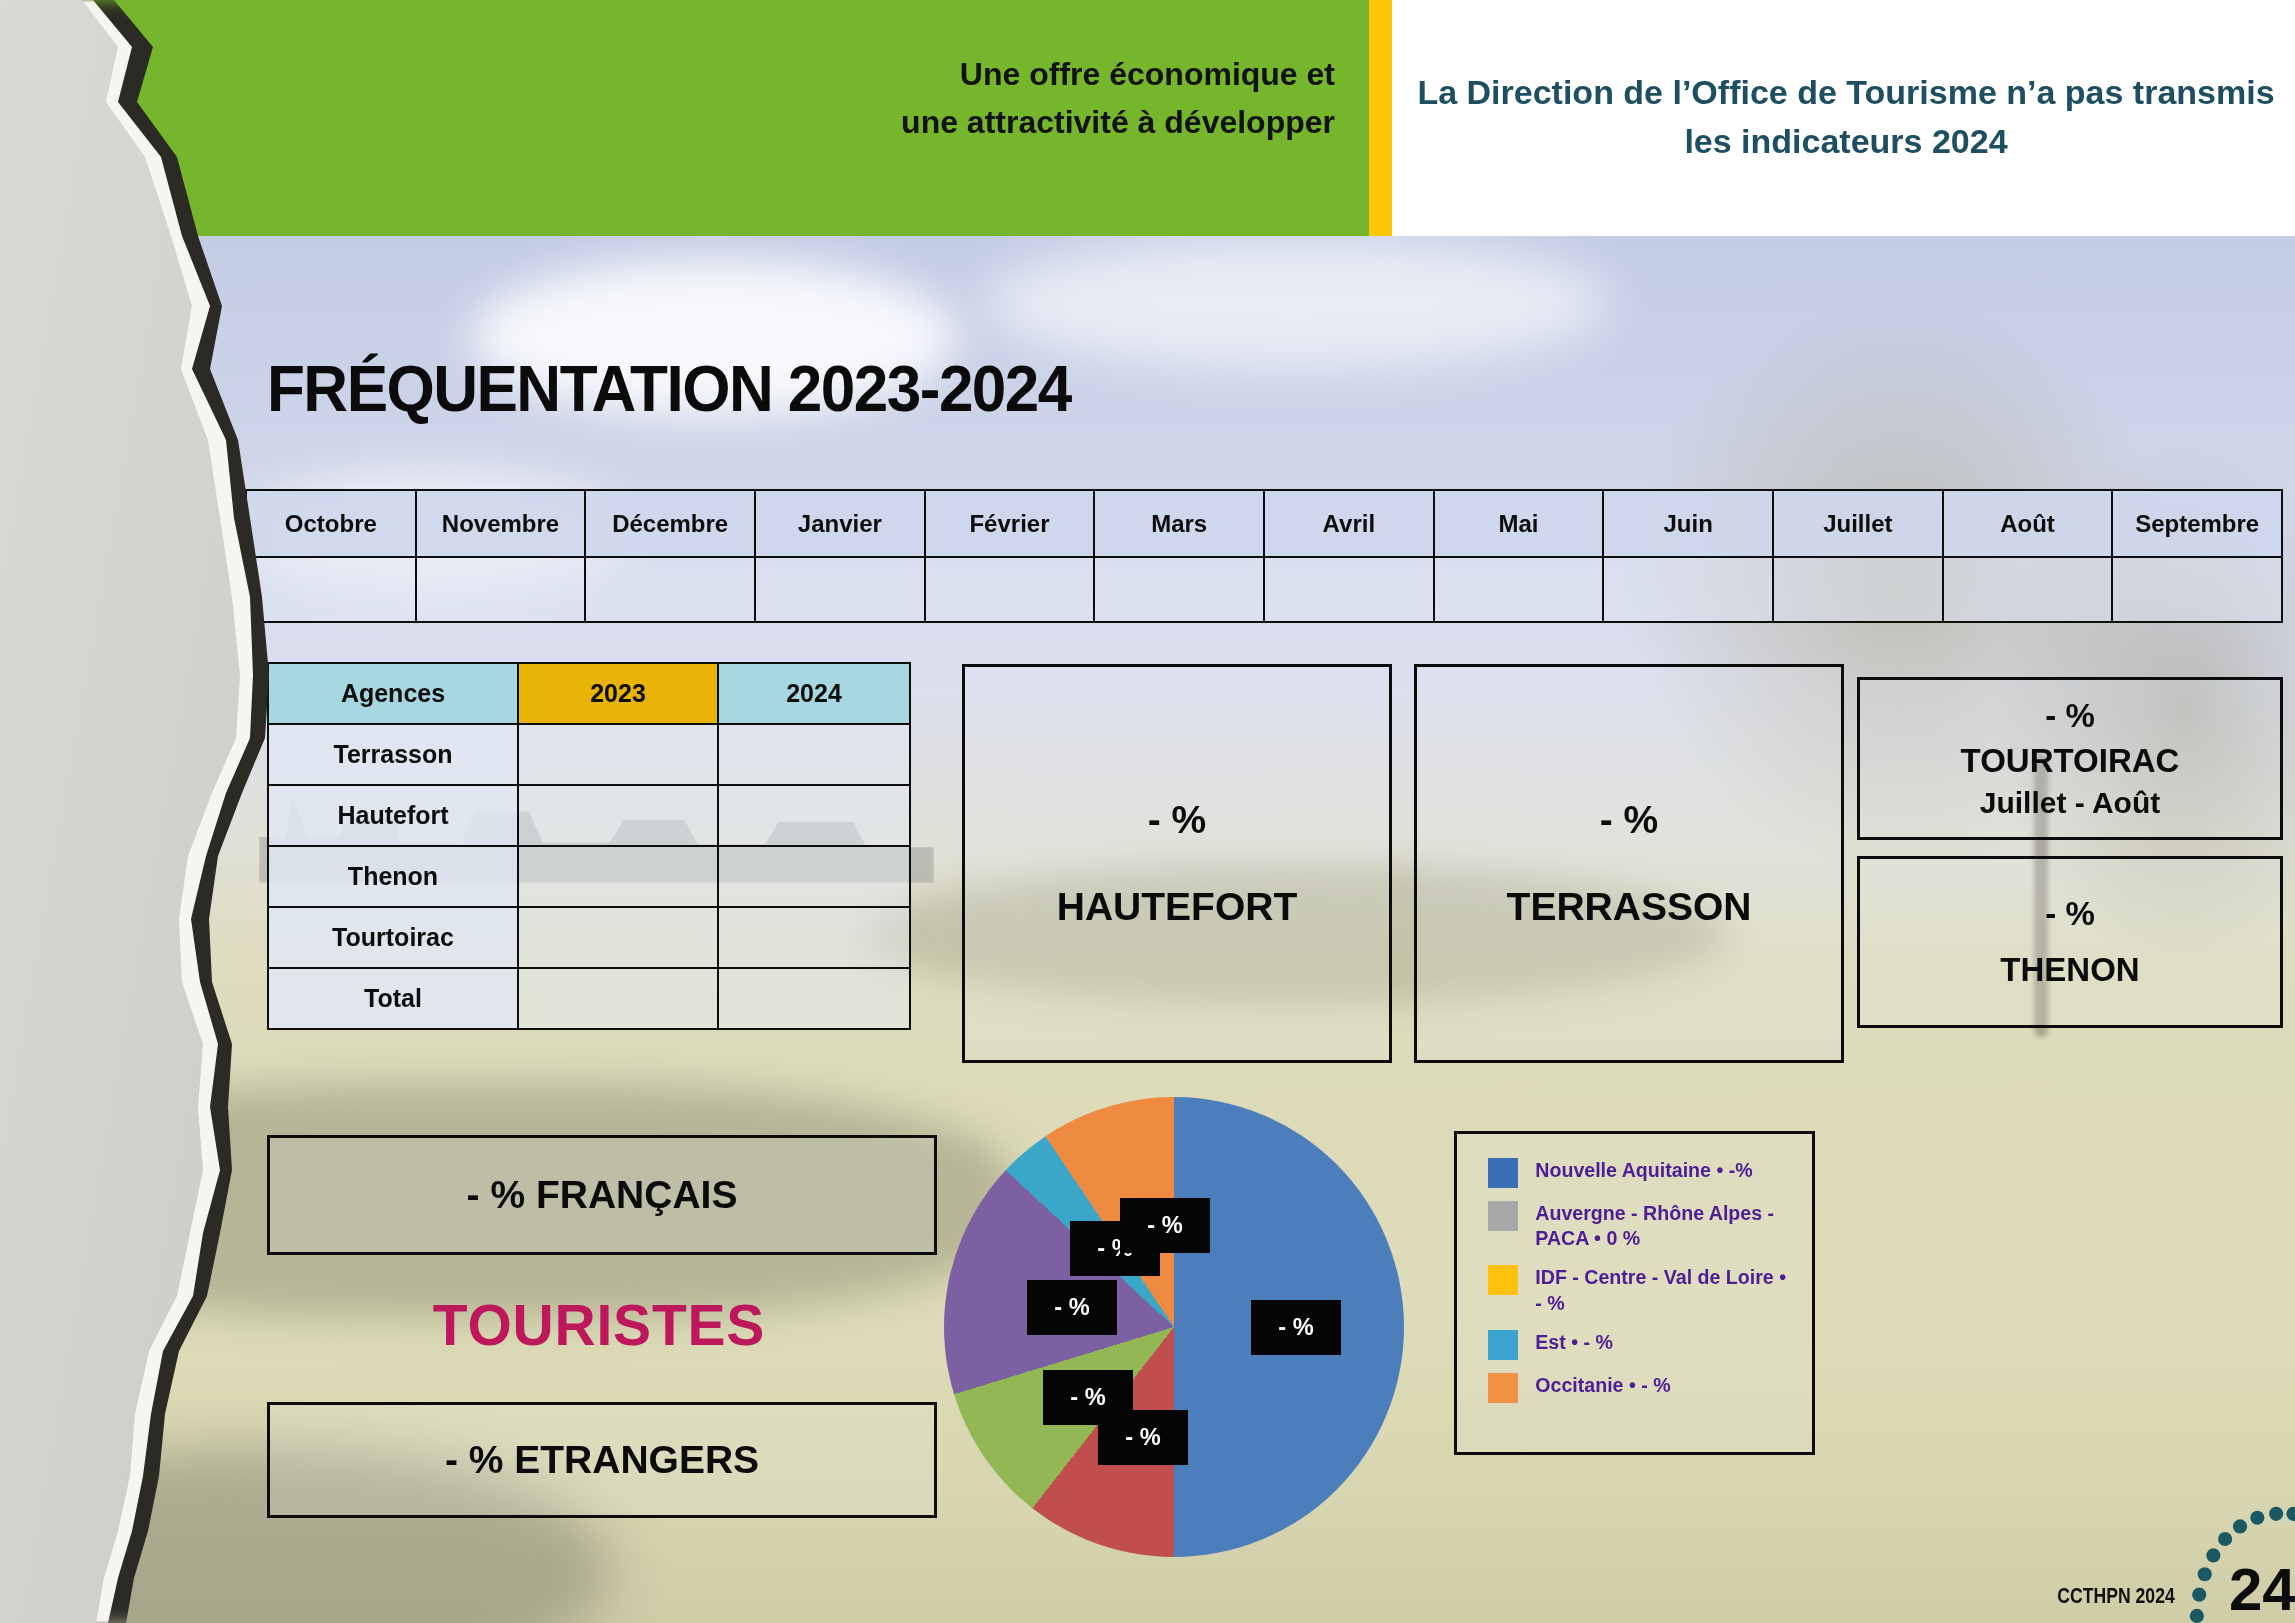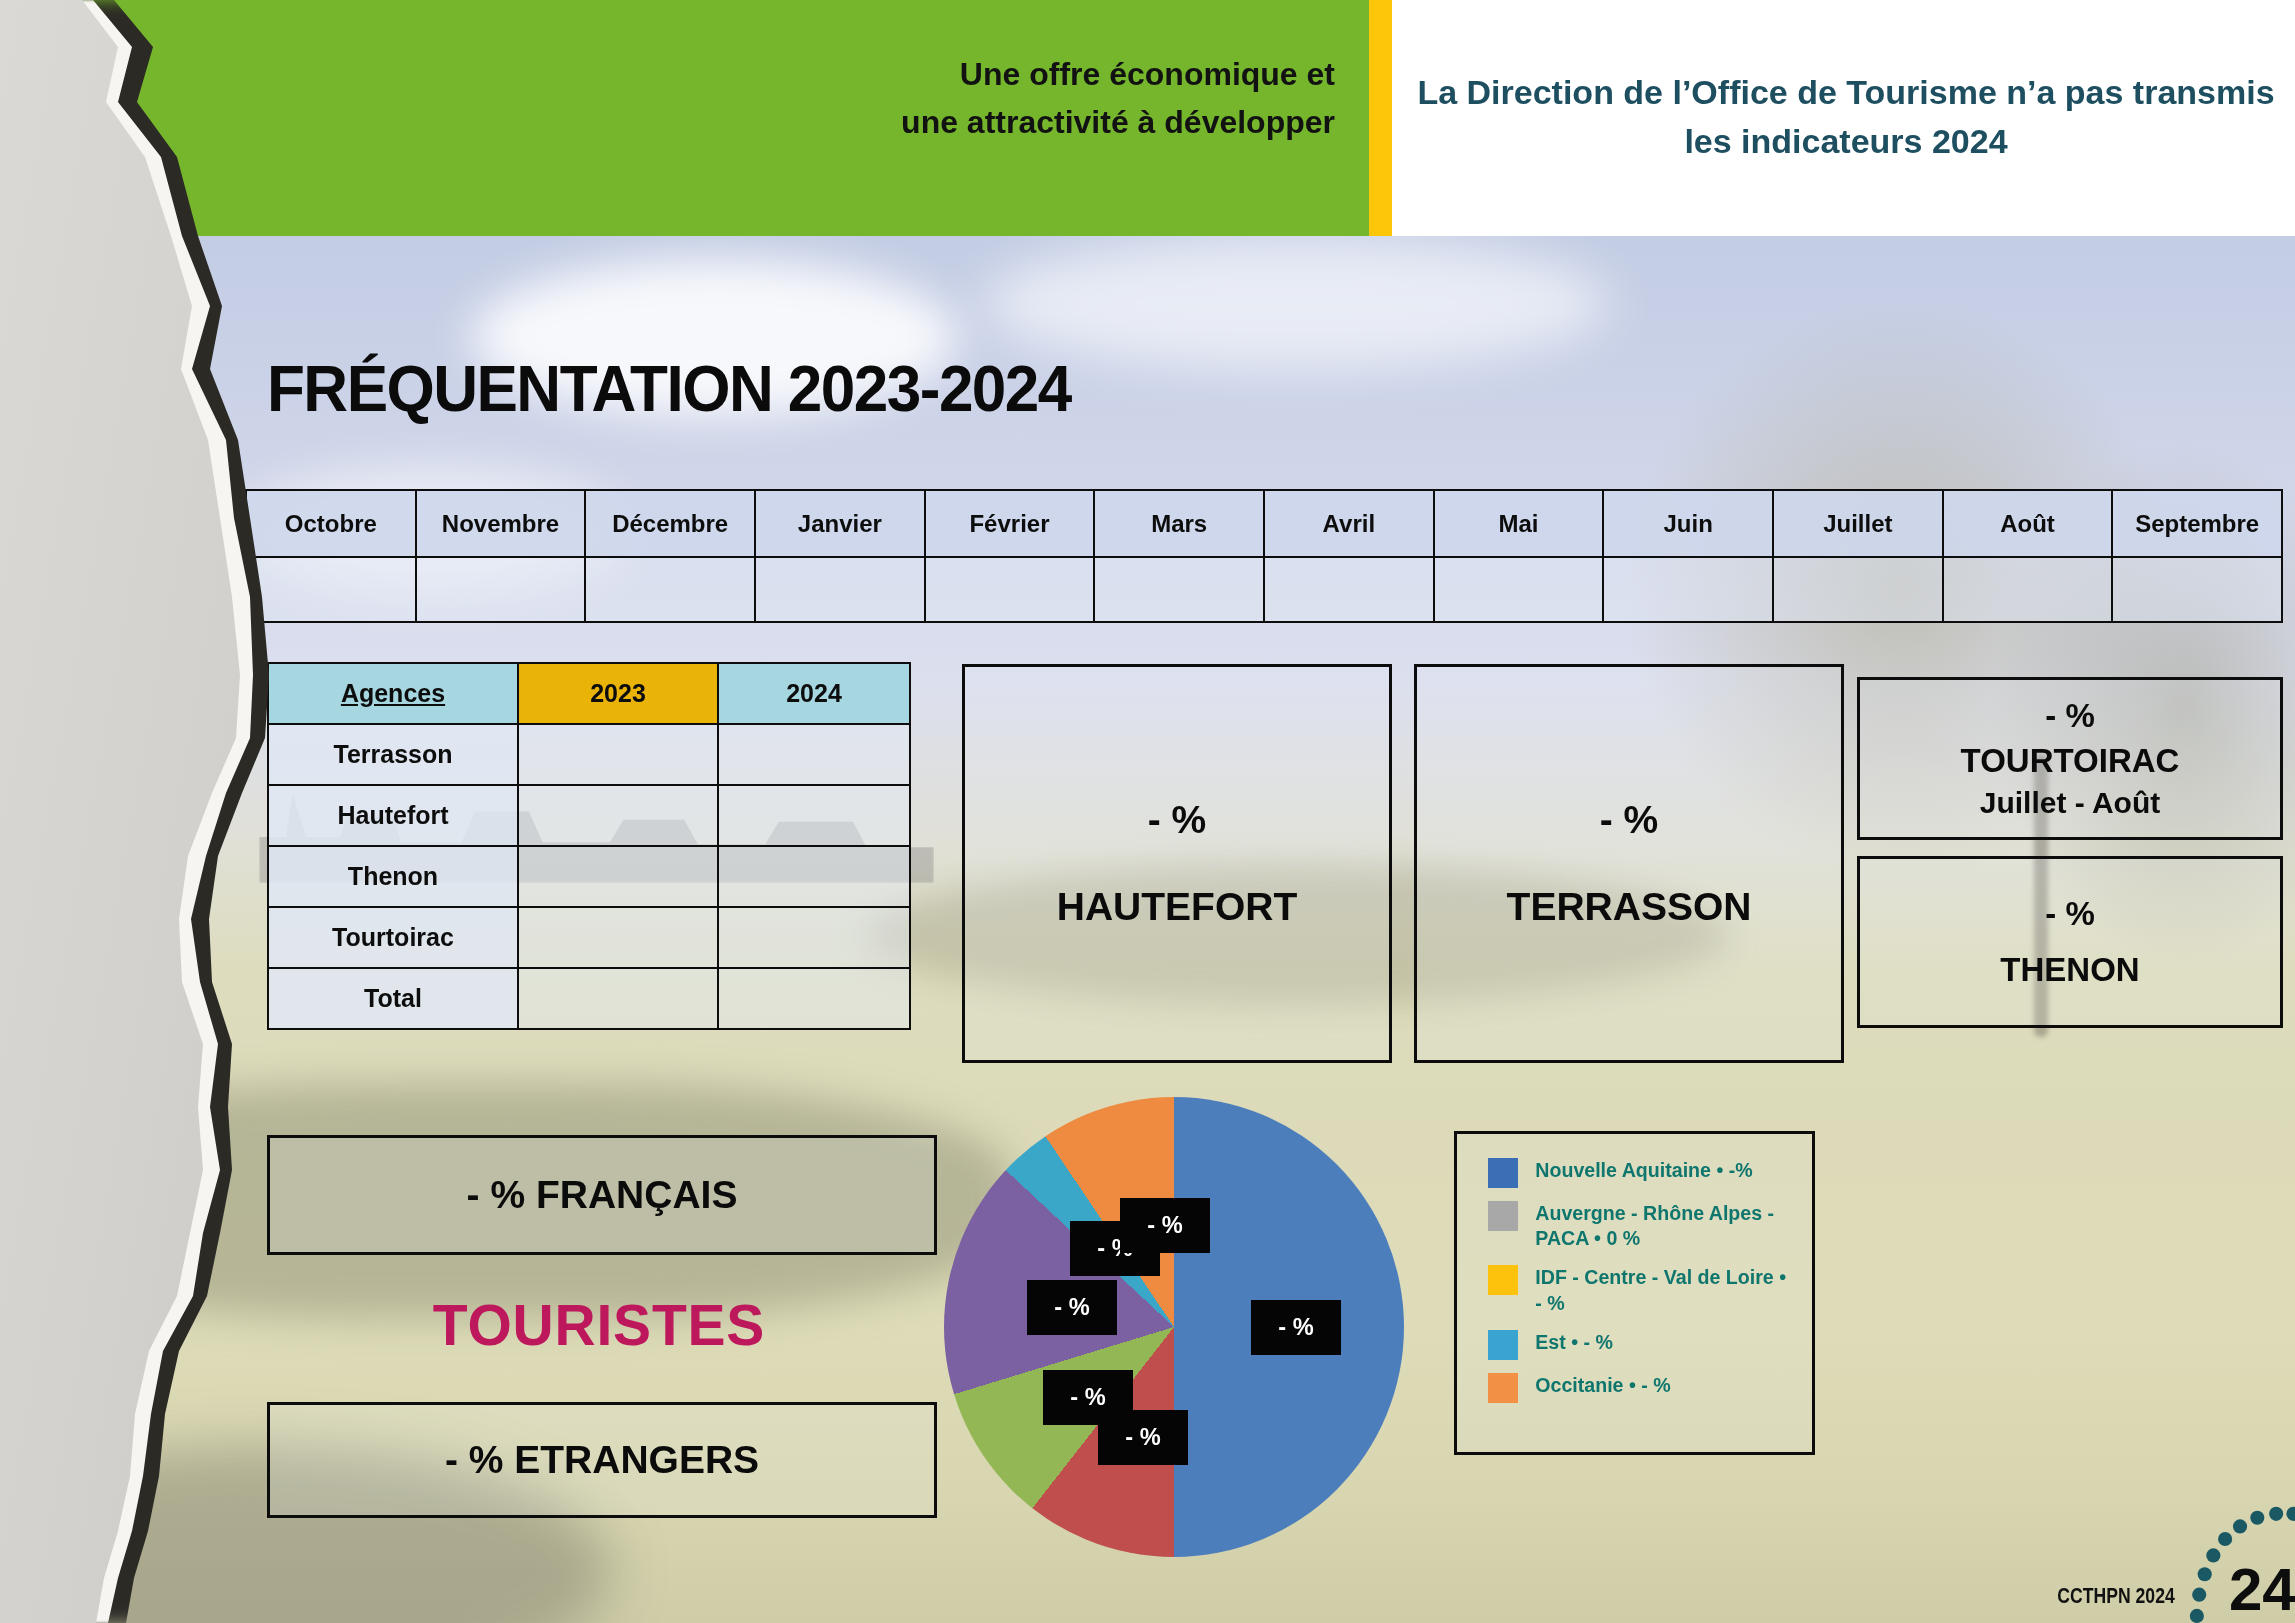--- a/index.html
+++ b/index.html
@@ -86,21 +86,21 @@
   .pl-purple{left:1027px;top:1280px;}
   .pl-teal  {left:1070px;top:1221px;}
   .pl-orange{left:1120px;top:1198px;}
 
   
   .legend{left:1454px;top:1131px;width:361px;height:324px;border:3.1px solid #0c0c0c;
     background:rgba(233,236,243,.12);box-sizing:border-box;
     padding:23.6px 15.7px 15.7px 31px;display:flex;flex-direction:column;gap:13.4px;}
   .legend-item{display:flex;gap:17.3px;align-items:flex-start;}
   .swatch{width:30px;height:30px;flex:none;margin-top:0px;}
-  .legend-text{font-size:19.6px;font-weight:700;color:#0f766e;line-height:1.3;}
+  .legend-text{font-size:19.6px;font-weight:700;color:#4c1d95;line-height:1.3;}
 
   
   .brand{left:1987px;top:1583px;width:188px;text-align:right;
     font-size:22px;font-weight:700;color:#111;}
   .brand span{display:inline-block;transform:scaleX(.8);transform-origin:right;}
   .page-num{left:2229px;top:1555px;font-size:60px;font-weight:600;color:#0d0d0d;}
 
   
   .paper-shadow{left:0;top:0;width:330px;height:1623px;background:#2b2a25;filter:blur(7.9px);
     clip-path:polygon(0 0,114px 0,153px 47px,137px 102px,177px 157px,198px 236px,222px 306px,210px 369px,
@@ -170,21 +170,21 @@
   <div class="mcell mval"></div>
   <div class="mcell mval"></div>
   <div class="mcell mval"></div>
   <div class="mcell mval"></div>
   <div class="mcell mval"></div>
   <div class="mcell mval"></div>
   <div class="mcell mval"></div>
 </div>
 
 <div class="abs agencies-table">
-  <div class="acell ahead" style="background-color: rgb(166, 214, 224); text-decoration: underline;">Agences</div>
+  <div class="acell ahead" style="background-color: rgb(166, 214, 224);">Agences</div>
   <div class="acell ahead" style="background-color: #eab308;">2023</div>
   <div class="acell ahead" style="background-color: rgb(166, 214, 224);">2024</div>
 
   <div class="acell alabel">Terrasson</div>
   <div class="acell aval"></div>
   <div class="acell aval"></div>
 
   <div class="acell alabel">Hautefort</div>
   <div class="acell aval"></div>
   <div class="acell aval"></div>

